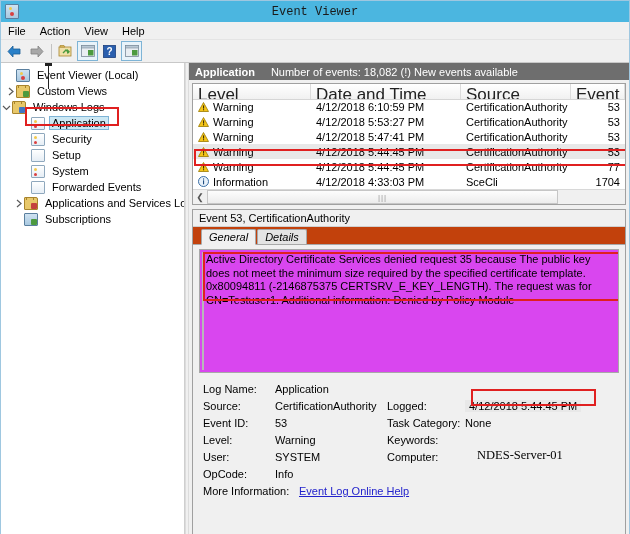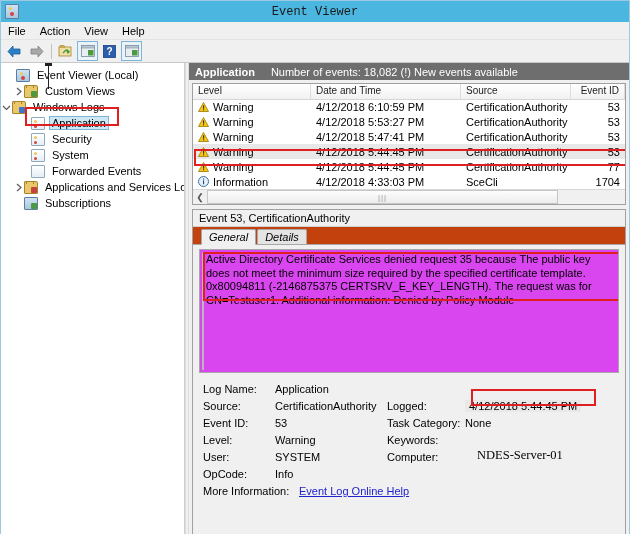--- a/index.html
+++ b/index.html
@@ -165,21 +165,21 @@
     margin: 3px 3px 0 3px;
     flex: 0 0 122px;
     display: flex; flex-direction: column;
     overflow: hidden;
     position: relative;
   }
   .grid-head {
     display: flex; height: 16px;
     background: linear-gradient(#ffffff,#f1f1f1);
     border-bottom: 1px solid #d6d6d6;
-    font-size: 10px; color: #222;
+    font-size: 17px; color: #222;
     flex: 0 0 16px;
   }
   .grid-head div {
     padding: 1px 5px;
     border-right: 1px solid #dcdcdc;
     overflow: hidden; white-space: nowrap;
   }
   .c-level { width: 118px; }
   .c-date  { width: 150px; }
   .c-src   { width: 110px; }
@@ -355,21 +355,21 @@
 
     <div class="left-pane">
       <div class="caret-mark"></div>
 
       <div class="tree-row" style="padding-left:4px">
         <span class="tw"></span>
         <span class="ticon ic-root"></span>
         <span class="tree-label">Event Viewer (Local)</span>
       </div>
 
-      <div class="tree-row" style="padding-left:12px">
+      <div class="tree-row" style="padding-left:4px">
         <span class="tw">
           <svg width="7" height="9" viewBox="0 0 7 9">
               <path d="M2 1 L6 4.5 L2 8" fill="none" stroke="#5a5a5a" stroke-width="1.2"></path>
             </svg>
         </span>
         <span class="ticon ic-folder green"></span>
         <span class="tree-label">Custom Views</span>
       </div>
 
       <div class="tree-row" style="">
@@ -385,20 +385,24 @@
       <div class="tree-row selected" style="padding-left:30px">
         <span class="ticon ic-log dots"></span>
         <span class="tree-label">Application</span>
       </div>
 
       <div class="tree-row" style="padding-left:30px">
         <span class="ticon ic-log dots"></span>
         <span class="tree-label">Security</span>
       </div>
 
+      <div class="tree-row" style="padding-left:30px">
+        <span class="ticon ic-log"></span>
+        <span class="tree-label">Setup</span>
+      </div>
 
       <div class="tree-row" style="padding-left:30px">
         <span class="ticon ic-log dots"></span>
         <span class="tree-label">System</span>
       </div>
 
       <div class="tree-row" style="padding-left:30px">
         <span class="ticon ic-log"></span>
         <span class="tree-label">Forwarded Events</span>
       </div>

